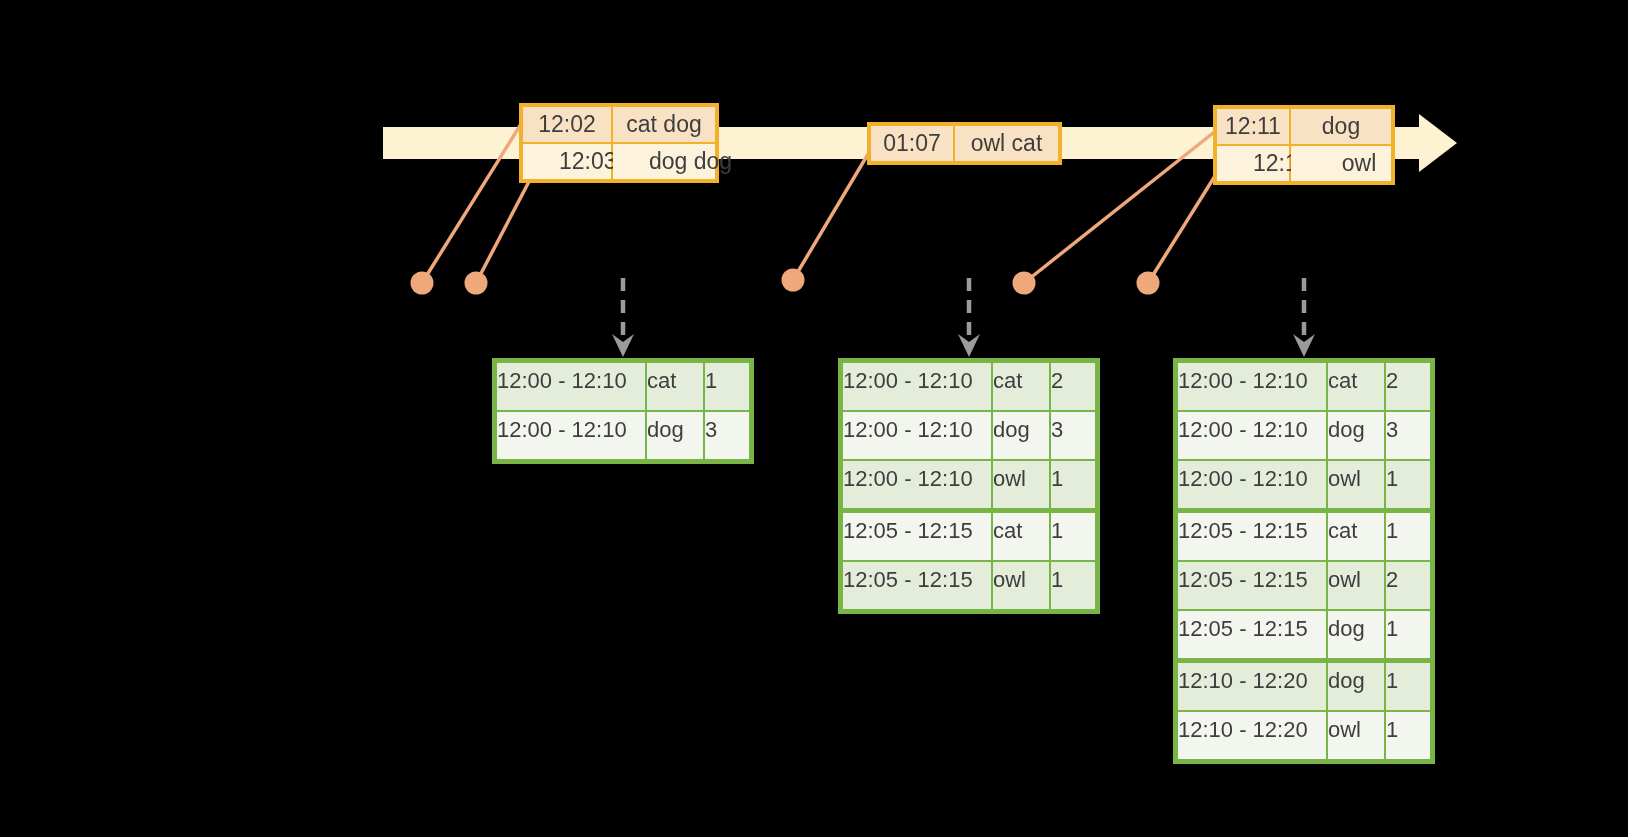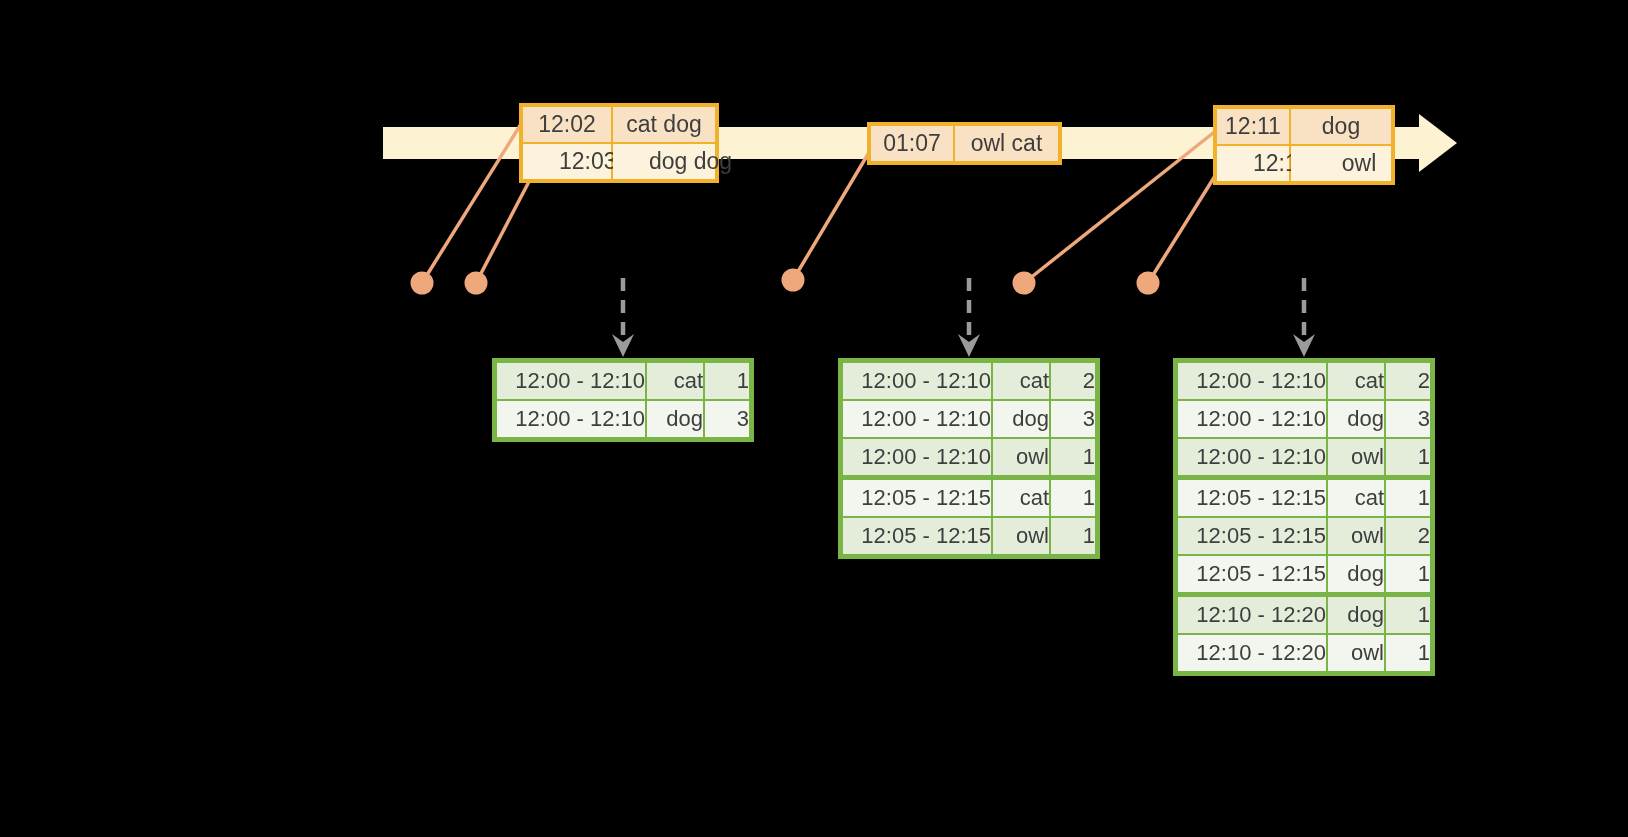--- a/index.html
+++ b/index.html
@@ -32,21 +32,21 @@
   .etable .cell{height:35px;line-height:35px;text-align:center;font-size:23px;color:var(--text);white-space:nowrap;}
 
   
   .gtable{position:absolute;display:grid;grid-template-columns:148px 56px 44px;gap:2px;padding:5px;background:var(--result-border);z-index:2;}
   #rt0{left:492px;top:318px;}
   #rt1{left:838px;top:318px;}
   #rt2{left:1173px;top:318px;}
   .grow{display:contents;}
   .grow.tint  > .cell{background:var(--result-row-a);}
   .grow.plain > .cell{background:var(--result-row-b);}
-  .gtable .cell{height:36px;line-height:35px;text-align:right;font-size:22px;color:var(--text);white-space:nowrap;}
+  .gtable .cell{height:47px;line-height:35px;text-align:left;font-size:22px;color:var(--text);white-space:nowrap;}
   .gsep{grid-column:1 / -1;height:1px;background:var(--result-border);}
 
   
   .shaft{fill:var(--timeline);}
   .salmon-line{stroke:var(--marker);stroke-width:3.5px;fill:none;}
   .dot{fill:var(--marker);}
   .dash-stem{stroke:var(--arrow);stroke-width:4.5px;stroke-dasharray:13 9;fill:none;}
   .chevron{fill:var(--arrow);}
 </style>
 </head>

